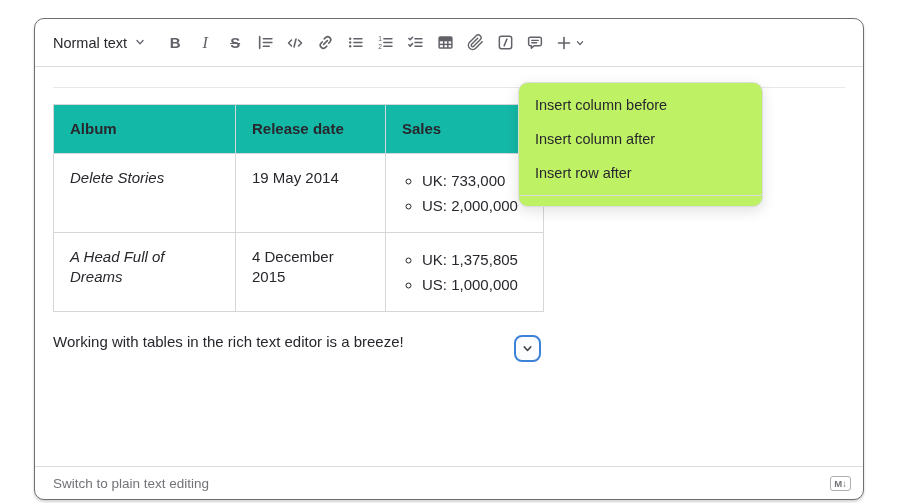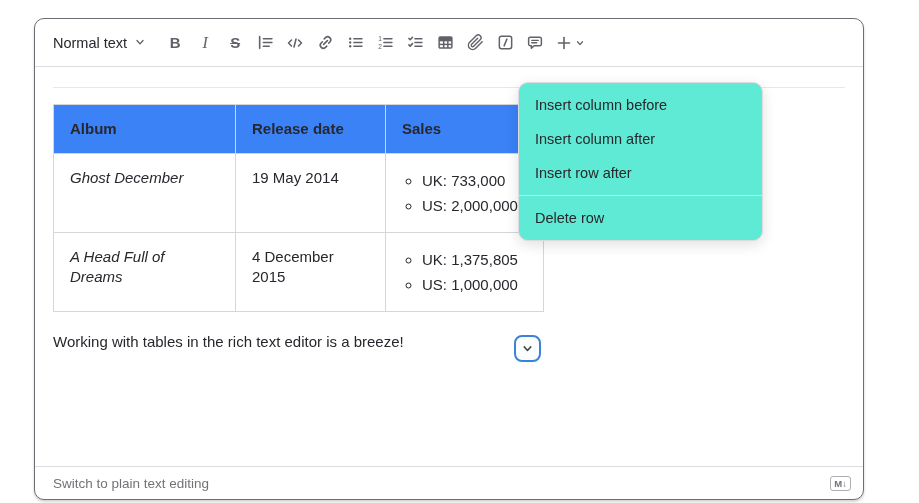--- a/index.html
+++ b/index.html
@@ -19,33 +19,33 @@
   .glyph-b{ font-size:15px; font-weight:700; color:#626168; }
   .glyph-i{ font-size:16px; font-style:italic; font-family:"Liberation Serif", serif; color:#626168; }
   .glyph-s{ font-size:15px; font-weight:600; text-decoration:line-through; color:#626168; }
   .more-btn{ width:40px; display:flex; align-items:center; justify-content:center; gap:3px; height:30px; color:#626168; cursor:pointer; }
   
   .content{ padding:12px 18px 0 18px; }
   .doc-title{ font-size:19px; line-height:24px; font-weight:700; color:#18171c; }
   .title-rule{ border:none; border-top:1px solid #e8e7eb; margin-top:8px; }
   table.rt-table{ border-collapse:collapse; table-layout:fixed; width:490px; margin-top:16px; font-size:15px; color:#28272d; }
   .rt-table th, .rt-table td{ border:1px solid #d6d5da; padding:14px 16px; text-align:left; vertical-align:top; line-height:20px; }
-  .rt-table th{ background:#3b82f6; font-weight:700; }
+  .rt-table th{ background:#14b8a6; font-weight:700; }
   .col-album{ width:182px; } .col-date{ width:150px; } .col-sales{ width:158px; }
   td.album{ font-style:italic; }
   td.sales ul{ margin:0; padding-left:20px; list-style:circle; }
   td.sales li{ line-height:25px; }
   .closing-p{ margin-top:20px; font-size:15px; line-height:20px; color:#28272d; }
   
   .footer-bar{ position:absolute; left:0; right:0; bottom:0; height:33px; border-top:1px solid #dcdcde;
     display:flex; align-items:center; justify-content:space-between; padding:0 12px 0 18px; border-radius:0 0 9px 9px;text-align:right; }
   .switch-link{ font-size:13.5px; color:#737278; text-decoration:none; cursor:pointer; }
   .md-badge{ font-size:9.5px; font-weight:700; color:#737278; border:1px solid #aeadb3; border-radius:3px; padding:1px 3px; line-height:11px; }
   
-  .ctx-menu{ position:absolute; left:483px; top:63px; width:245px; background:#5eead4; border:1px solid #dcdcde;
+  .ctx-menu{ position:absolute; left:483px; top:63px; width:245px; background:#bef264; border:1px solid #dcdcde;
     border-radius:10px; box-shadow:0 4px 14px rgba(0,0,0,.12); padding:5px 0; z-index:10; }
   .ctx-item{ padding:7px 16px; font-size:14.5px; line-height:20px; color:#28272d; cursor:pointer; }
   .ctx-divider{ border:none; border-top:1px solid #dcdcde; margin:5px 0; }
   
   .cell-dd-btn{ position:absolute; left:479px; top:316px; width:27px; height:27px; background:#fcfdff;
     border:2px solid #3b82d8; border-radius:8px; display:flex; align-items:center; justify-content:center; z-index:9; cursor:pointer; }
 </style>
 </head>
 <body>
 
@@ -169,21 +169,21 @@
         </colgroup>
       <thead>
         <tr>
           <th>Album</th>
           <th>Release date</th>
           <th>Sales</th>
         </tr>
       </thead>
       <tbody>
         <tr>
-          <td class="album">Ghost December</td>
+          <td class="album">Delete Stories</td>
           <td>19 May 2014</td>
           <td class="sales">
             <ul>
               <li>UK: 733,000</li>
               <li>US: 2,000,000</li>
             </ul>
           </td>
         </tr>
         <tr>
           <td class="album">A Head Full of Dreams</td>
@@ -205,21 +205,20 @@
     <svg width="13" height="13" viewBox="0 0 16 16" fill="none" stroke="#47464c" stroke-width="1.9" stroke-linecap="round" stroke-linejoin="round">
         <polyline points="4,6 8,10.5 12,6"></polyline>
       </svg>
   </div>
 
   <div class="ctx-menu">
     <div class="ctx-item">Insert column before</div>
     <div class="ctx-item">Insert column after</div>
     <div class="ctx-item">Insert row after</div>
     <hr class="ctx-divider">
-    <div class="ctx-item">Delete row</div>
   </div>
 
   <div class="footer-bar">
     <a class="switch-link">Switch to plain text editing</a>
     <span class="md-badge">M↓</span>
   </div>
 
 </div>
 
 </body></html>

